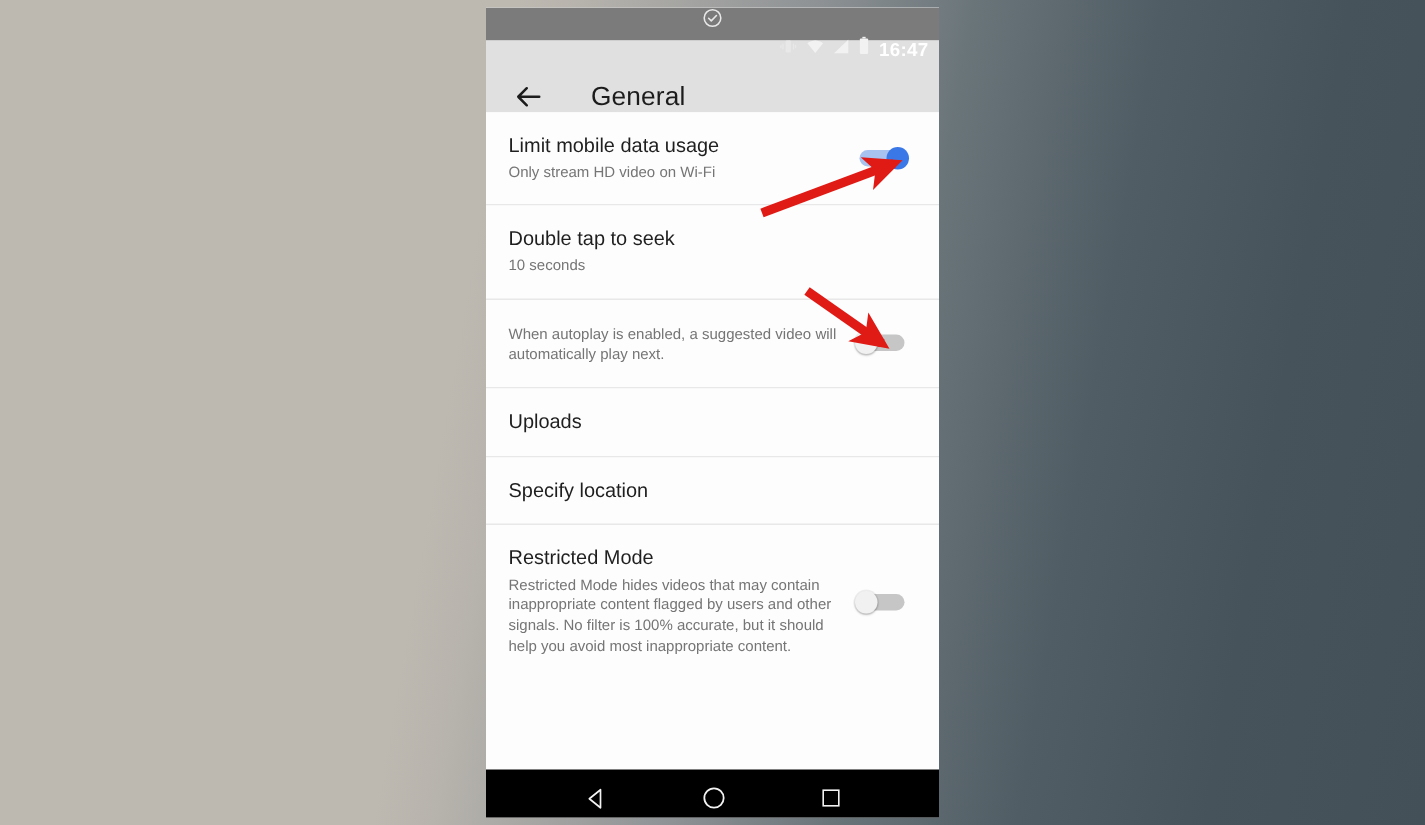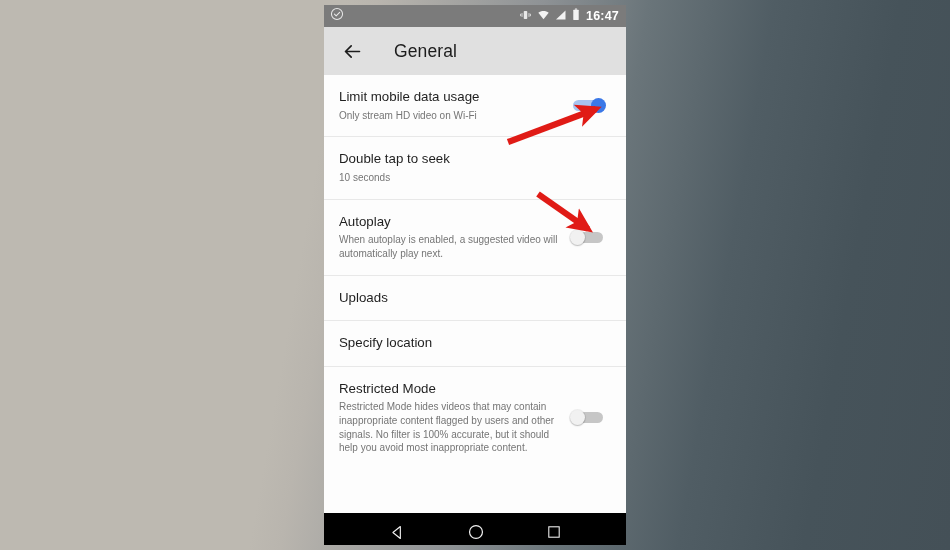--- a/index.html
+++ b/index.html
@@ -32,41 +32,42 @@
     overflow: hidden;
   }
   
   .statusbar {
     height: 22px;
     background: #7b7b7b;
     display: flex;
     align-items: center;
     padding: 0 7px 0 6px;
     box-sizing: border-box;
+    flex-direction: column;
   }
   .sb-left { display: flex; align-items: center; }
   .sb-right {
     margin-left: auto;
     display: flex;
     align-items: center;
     gap: 5px;
   }
   .sb-time {
     color: #ffffff;
     font-size: 12.5px;
     font-weight: bold;
     letter-spacing: .2px;
     margin-left: 1px;
   }
   
   .appbar {
     height: 48px;
     background: #e0e0e0;
     display: flex;
-    align-items: center;
+    align-items: flex-end;
     padding-left: 18px;
     box-sizing: border-box;
   }
   .appbar-title {
     font-size: 17.5px;
     color: #1c1c1c;
     margin-left: 31px;
     font-weight: normal;
     letter-spacing: .1px;
   }
@@ -218,21 +219,20 @@
 
       <div class="row">
         <div class="row-text">
           <div class="row-title">Double tap to seek</div>
           <div class="row-sub">10 seconds</div>
         </div>
       </div>
 
       <div class="row">
         <div class="row-text">
-          <div class="row-title">Autoplay</div>
           <div class="row-sub">When autoplay is enabled, a suggested video will automatically play next.</div>
         </div>
         <div class="toggle off">
           <div class="track"></div>
           <div class="knob"></div>
         </div>
       </div>
 
       <div class="row">
         <div class="row-text">

